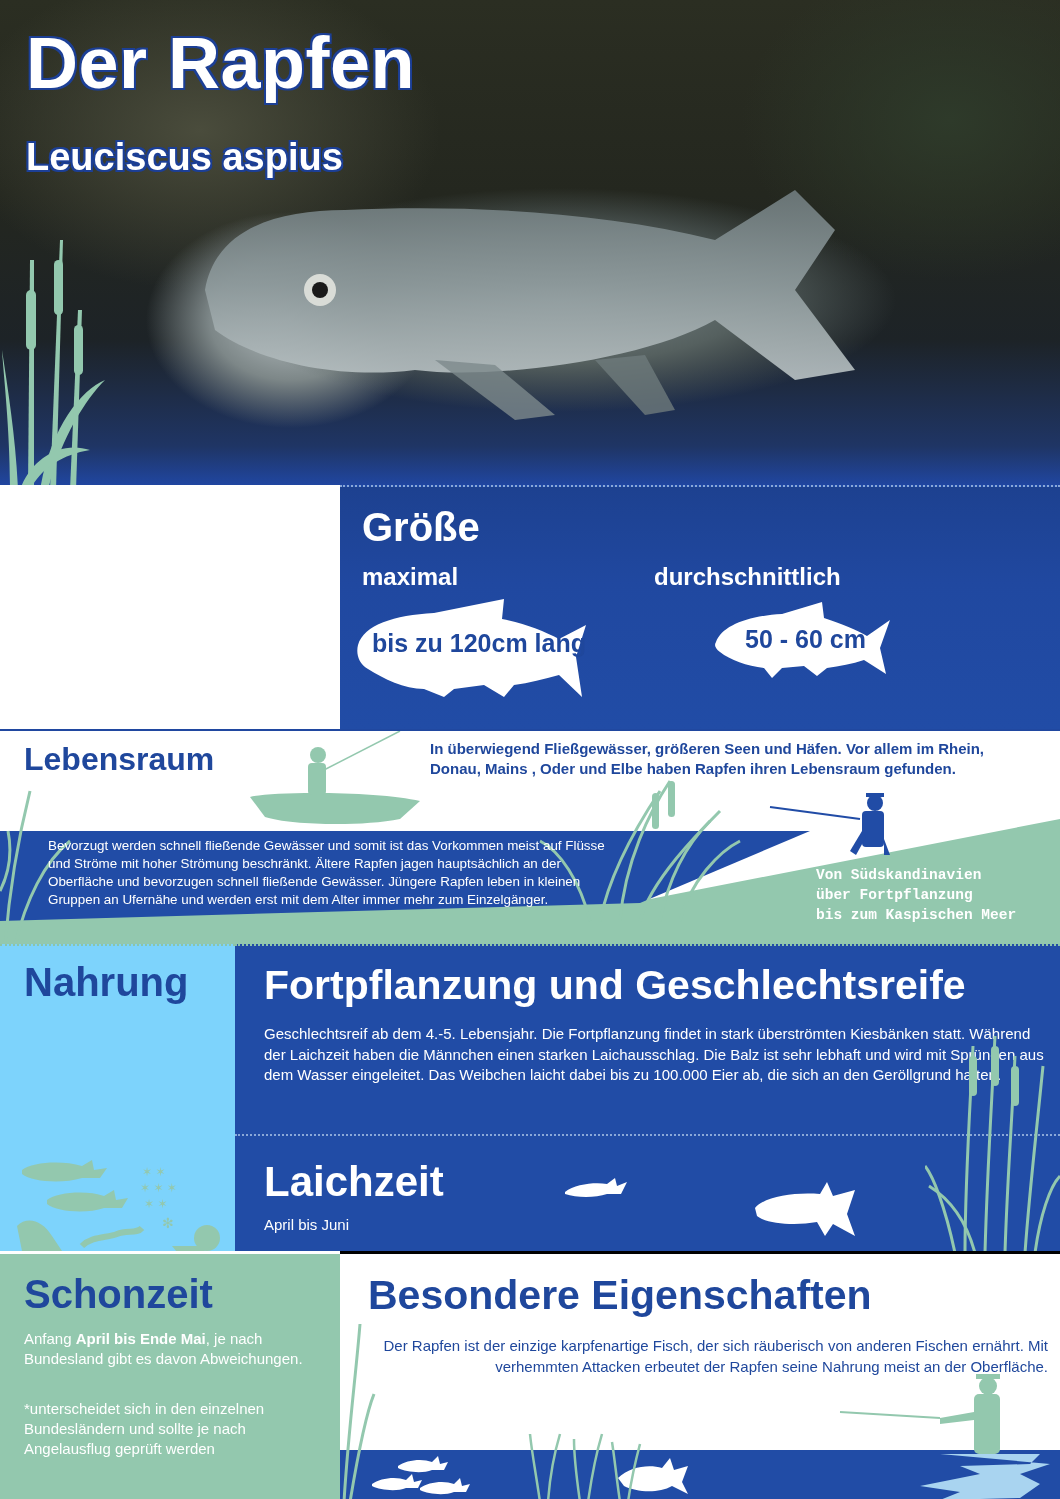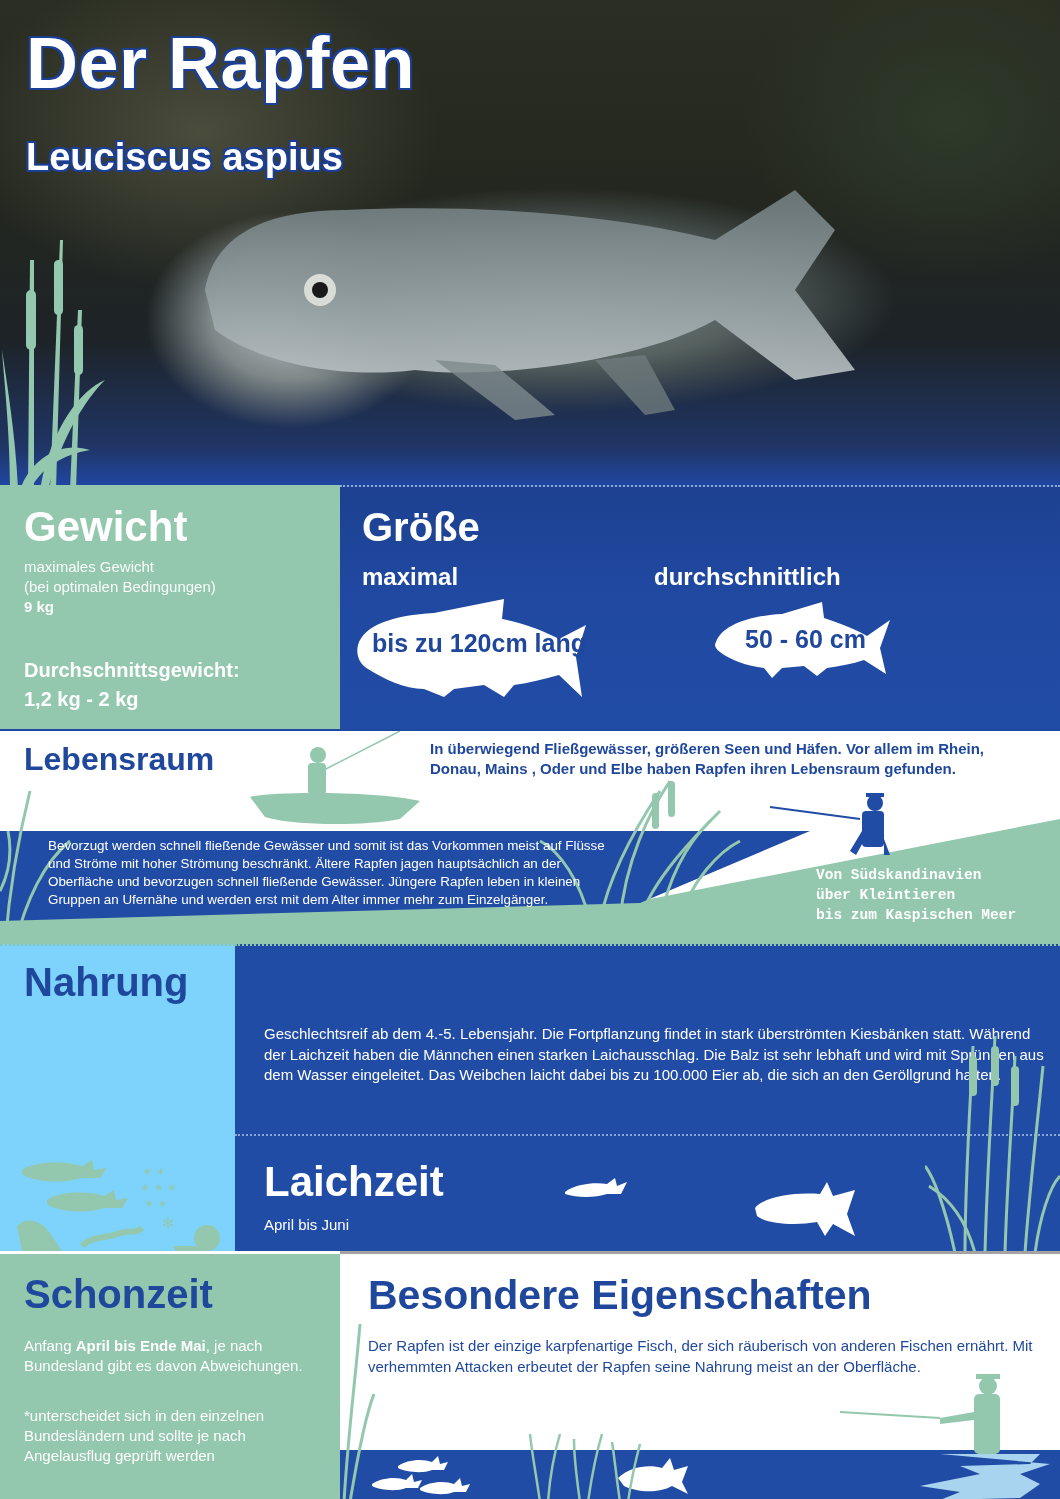--- a/index.html
+++ b/index.html
@@ -61,26 +61,26 @@
   .fort { position: absolute; left: 235px; top: 944px; width: 825px; height: 307px; background: #214ca6; color: #fff; border-top: 2px dotted #8cc4a8; overflow: hidden; }
   .fort h2 { position: absolute; left: 29px; top: 16px; font-size: 41px; font-weight: bold; }
   .fort p { position: absolute; left: 29px; top: 78px; width: 780px; font-size: 15px; line-height: 20.5px; }
   .fort .divider { position: absolute; left: 0; top: 188px; width: 825px; border-top: 2px dotted #8aa8d8; }
   .fort h3 { position: absolute; left: 29px; top: 212px; font-size: 42px; font-weight: bold; }
   .fort .laich-val { position: absolute; left: 29px; top: 270px; font-size: 15px; }
   .fort svg.fishes, .fort svg.reeds { position: absolute; }
 
   
   .schonzeit { position: absolute; left: 0; top: 1251px; width: 340px; height: 248px; background: #93c8ae; color: #fff; padding: 18px 24px; border-top: 3px solid #fff; }
-  .schonzeit h2 { font-size: 40px; font-weight: bold; color: #1f479c; margin-bottom: 19px; }
+  .schonzeit h2 { font-size: 40px; font-weight: bold; color: #1f479c; margin-bottom: 12px; }
   .schonzeit p { font-size: 15px; line-height: 20px; }
   .schonzeit p.note { margin-top: 30px; }
 
   
-  .besondere { position: absolute; left: 340px; top: 1251px; width: 720px; height: 248px; background: #fff; border-top: 3px solid #a3a3a3; overflow: hidden; }
+  .besondere { position: absolute; left: 340px; top: 1251px; width: 720px; height: 248px; background: #fff; border-top: 3px solid #000000; overflow: hidden; text-align: right; }
   .besondere h2 { position: absolute; left: 28px; top: 18px; font-size: 41px; font-weight: bold; color: #1f479c; }
   .besondere p { position: absolute; left: 28px; top: 82px; width: 680px; font-size: 15px; line-height: 20.5px; color: #1f479c; }
   .besondere .water { position: absolute; left: 0; top: 196px; width: 720px; height: 52px; background: #214ca6; }
   .besondere svg { position: absolute; left: 0; top: 0; }
   b { font-weight: bold; }
 </style>
 </head>
 <body>
 
 <div class="poster">
@@ -110,28 +110,20 @@
         <rect x="54" y="30" width="9" height="55" rx="4.5"></rect>
         <path d="M10,260 C10,200 4,150 2,120 C8,160 16,210 18,260 Z"></path>
         <path d="M40,260 C50,200 80,160 105,150 C85,170 60,210 48,260 Z"></path>
         <path d="M20,260 C30,230 60,210 90,220 C60,225 40,240 30,260 Z"></path>
         <path d="M70,260 L78,80 L82,80 L76,260 Z"></path>
         <rect x="74" y="95" width="9" height="50" rx="4.5"></rect>
       </g>
     </svg>
   </section>
 
-  <section class="gewicht">
-    <h2>Gewicht</h2>
-    <div class="small">maximales Gewicht</div>
-    <div class="small">(bei optimalen Bedingungen)</div>
-    <div class="small val">9 kg</div>
-    <div class="avg-label">Durchschnittsgewicht:</div>
-    <div class="avg-val">1,2 kg - 2 kg</div>
-  </section>
 
   <section class="groesse">
     <h2>Größe</h2>
     <div class="lab1">maximal</div>
     <div class="lab2">durchschnittlich</div>
     <svg class="fish-shape fish1" viewBox="0 0 235 110">
       <path d="M4,48 C10,28 40,18 80,16 L150,2 L148,22 C170,26 190,34 205,42 L232,28 L222,60 L228,100 L205,78 C190,82 175,86 160,88 L150,100 L130,88 L100,92 L90,100 L70,92 C50,92 30,82 14,72 C4,66 2,56 4,48 Z" fill="#fff"></path>
     </svg>
     <svg class="fish-shape fish2" viewBox="0 0 180 82">
       <path d="M4,40 C10,24 35,14 70,12 L110,0 L112,16 C130,22 145,28 155,34 L178,18 L168,46 L174,72 L152,58 C140,62 128,64 115,66 L105,74 L92,64 L70,66 L60,76 L52,66 C35,64 18,58 8,50 C3,46 2,43 4,40 Z" fill="#fff"></path>
@@ -180,21 +172,21 @@
         <path d="M862,100 L850,120 L856,124 L866,106 Z"></path>
         <path d="M884,108 L890,124 L884,124 Z"></path>
         <path d="M860,88 L770,76" stroke="#214ca6" stroke-width="2"></path>
       </g>
     </svg>
     <h2>Lebensraum</h2>
     <div class="top-text">In überwiegend Fließgewässer, größeren Seen und Häfen. Vor allem im Rhein, Donau, Mains , Oder und Elbe haben Rapfen ihren Lebensraum gefunden.</div>
     <div class="blue-text">Bevorzugt werden schnell fließende Gewässer und somit ist das Vorkommen meist auf Flüsse und Ströme mit hoher Strömung beschränkt. Ältere Rapfen jagen hauptsächlich an der Oberfläche und bevorzugen schnell fließende Gewässer. Jüngere Rapfen leben in kleinen Gruppen an Ufernähe und werden erst mit dem Alter immer mehr zum Einzelgänger.</div>
     <div class="green-text">
       <div>Von Südskandinavien</div>
-      <div>über Kleintieren</div>
+      <div>über Fortpflanzung</div>
       <div>bis zum Kaspischen Meer</div>
     </div>
   </section>
 
   <section class="nahrung">
     <h2>Nahrung</h2>
     <svg width="215" height="95" viewBox="0 0 215 95">
       <g fill="#93c8ae">
         <path d="M10,14 C20,6 50,4 70,10 L80,4 L82,14 L95,12 L88,22 L70,22 C50,28 20,26 10,18 Z"></path>
         <path d="M35,44 C45,36 75,34 92,40 L102,34 L104,44 L116,42 L110,52 L92,52 C75,58 45,56 35,48 Z"></path>
@@ -204,20 +196,21 @@
         <path d="M160,90 L200,90 L190,96 L165,96 Z"></path>
         <text x="130" y="20" font-size="12" fill="#93c8ae">✶ ✶</text>
         <text x="128" y="36" font-size="12" fill="#93c8ae">✶ ✶ ✶</text>
         <text x="132" y="52" font-size="12" fill="#93c8ae">✶ ✶</text>
         <text x="150" y="72" font-size="14" fill="#93c8ae">✻</text>
       </g>
     </svg>
   </section>
 
   <section class="fort">
+    <h2>Fortpflanzung und Geschlechtsreife</h2>
     <p>Geschlechtsreif ab dem 4.-5. Lebensjahr. Die Fortpflanzung findet in stark überströmten Kiesbänken statt. Während der Laichzeit haben die Männchen einen starken Laichausschlag. Die Balz ist sehr lebhaft und wird mit Sprüngen aus dem Wasser eingeleitet. Das Weibchen laicht dabei bis zu 100.000 Eier ab, die sich an den Geröllgrund haften.</p>
     <div class="divider"></div>
     <h3>Laichzeit</h3>
     <div class="laich-val">April bis Juni</div>
     <svg class="fishes" style="left:320px;top:210px" width="320" height="90" viewBox="0 0 320 90">
       <g fill="#fff">
         <path d="M10,36 C20,28 40,26 52,28 L60,22 L62,30 L72,26 L66,38 L52,38 C40,42 22,42 10,38 Z"></path>
         <path d="M200,52 C210,40 240,36 265,38 L272,26 L278,40 L300,34 L292,58 L300,80 L278,68 L270,80 L262,66 C240,70 212,68 202,60 Z"></path>
       </g>
     </svg>

